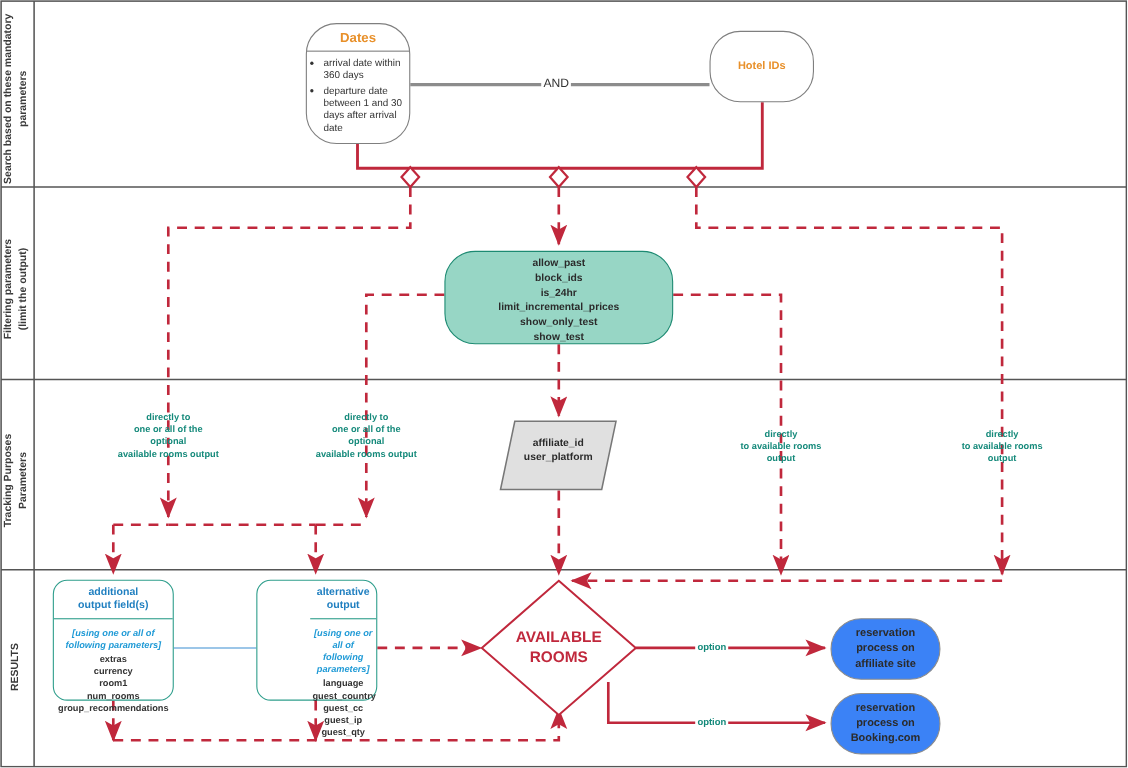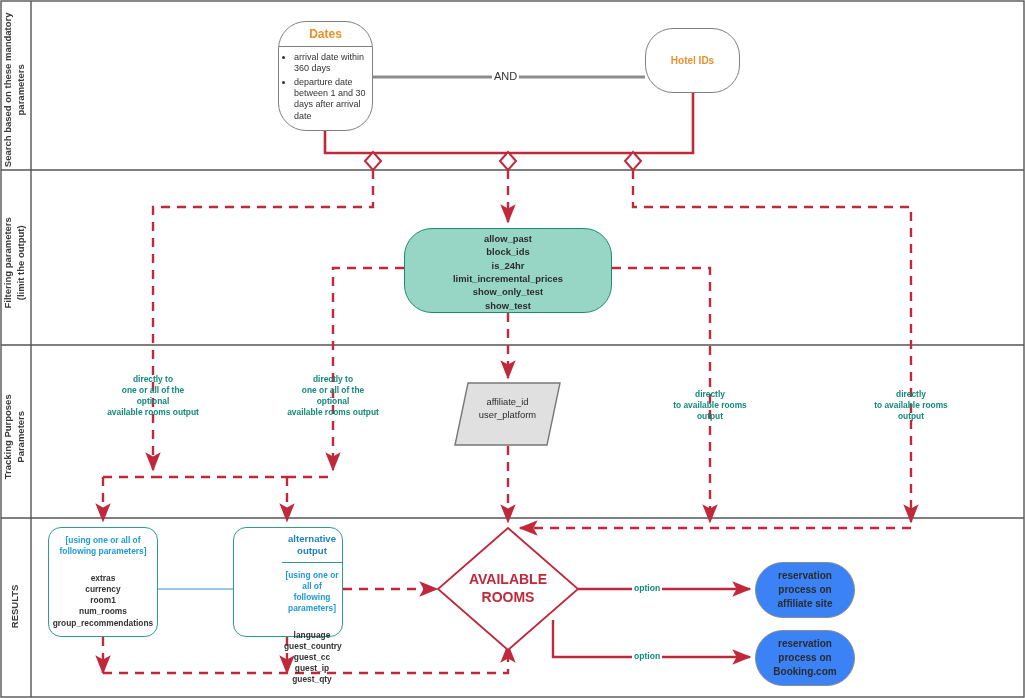--- a/index.html
+++ b/index.html
@@ -21,30 +21,30 @@
 
   .box-hotel{left:645px;top:28px;width:95px;height:65px;border:1.6px solid #7f7f7f;background:#fff;
     display:flex;align-items:center;justify-content:center;font-size:10px;font-weight:bold;color:#e8902a;}
 
   .lbl-and{position:absolute;left:492px;top:70px;font-size:11px;color:#333;background:#fff;padding:0 2px;font-weight:normal;}
 
   
   .box-filter{left:404px;top:228px;width:208px;height:85px;border:1.5px solid #1d8a72;background:#97d6c5;
     display:flex;align-items:flex-end;justify-content:center;}
   .box-filter .txt{font-size:9.4px;font-weight:bold;color:#2b2b2b;text-align:center;line-height:1.42;}
-  .para-txt{position:absolute;left:455px;top:395px;width:105px;text-align:center;font-size:9.4px;font-weight:normal;color:#2b2b2b;line-height:1.42;}
+  .para-txt{position:absolute;left:455px;top:395px;width:105px;text-align:center;font-size:9.4px;font-weight:bold;color:#2b2b2b;line-height:1.42;}
 
   
   .note{position:absolute;text-align:center;font-size:8.4px;font-weight:bold;color:#14897a;line-height:1.3;}
 
   
   .rbox{border:1.5px solid #2f9e8c;border-radius:13px;background:#fff;}
   .rbox .hd{text-align:center;font-size:9.6px;font-weight:bold;color:#1f7fc0;padding:5px 2px 4px;line-height:1.3;border-bottom:1.3px solid #2f9e8c;}
   .rbox .bd{text-align:center;font-size:8.4px;font-weight:bold;color:#333;padding:7px 2px 4px;line-height:1.33;}
-  .rbox .bd .ital{display:block;color:#1f9ad6;margin-bottom:16px;line-height:1.3;}
+  .rbox .bd .ital{display:block;font-style:italic;color:#1f9ad6;margin-bottom:2px;line-height:1.3;}
   .box-add{left:48px;top:527px;width:110px;height:110px;}
   .box-alt{left:233px;top:527px;width:110px;height:110px;padding-left:48px;}
 
   
   .diamond-txt{position:absolute;left:443px;top:571px;width:130px;text-align:center;font-size:14px;font-weight:bold;color:#c0283c;line-height:1.25;}
 
   
   .opt{position:absolute;font-size:8.6px;font-weight:bold;color:#14897a;background:#fff;padding:0 2px;}
 
   
@@ -183,20 +183,24 @@
     <div>affiliate_id</div>
     <div>user_platform</div>
   </div>
 
   <div class="note" style="left:88px;top:374px;width:130px;">directly to<br>one or all of the<br>optional<br>available rooms output</div>
   <div class="note" style="left:268px;top:374px;width:130px;">directly to<br>one or all of the<br>optional<br>available rooms output</div>
   <div class="note" style="left:655px;top:389px;width:110px;">directly<br>to available rooms<br>output</div>
   <div class="note" style="left:856px;top:389px;width:110px;">directly<br>to available rooms<br>output</div>
 
   <div class="node rbox box-add">
+    <div class="hd">
+      <span>additional</span><br>
+      <span>output field(s)</span>
+    </div>
     <div class="bd">
       <span class="ital">[using one or all of following parameters]</span>
       <div>extras</div>
       <div>currency</div>
       <div>room1</div>
       <div>num_rooms</div>
       <div>group_recommendations</div>
     </div>
   </div>
 

